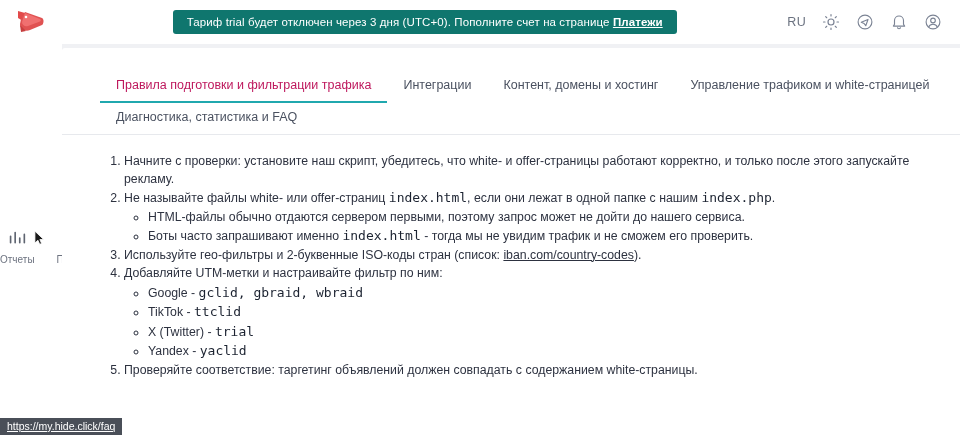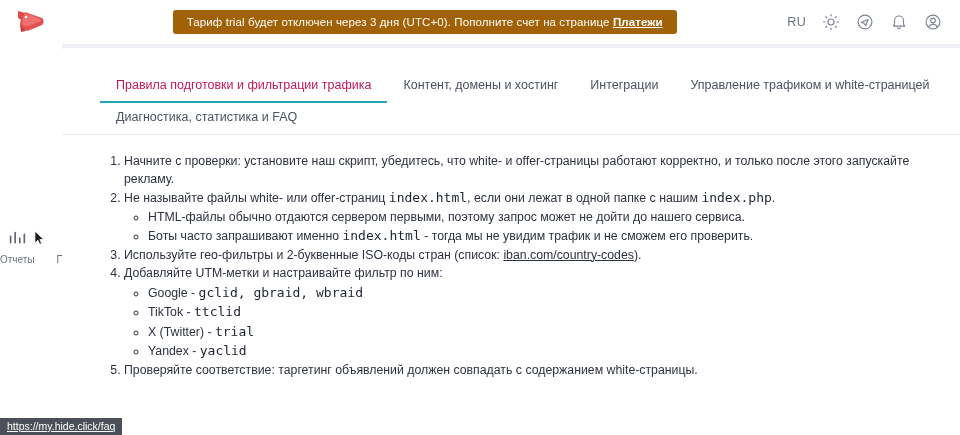--- a/index.html
+++ b/index.html
@@ -28,21 +28,21 @@
   }
   .logo-fox {
     width: 30px; height: 26px;
     position: relative;
   }
   .alert-wrap {
     flex: 1;
     display: flex; justify-content: center; align-items: center;
   }
   .alert {
-    background: #a16207;
+    background: #0f766e;
     color: #ffffff;
     font-size: 11.5px;
     padding: 6px 14px;
     border-radius: 3px;
     white-space: nowrap;
     letter-spacing: 0.1px;
   }
   .alert a {
     color: #ffffff;
     font-weight: bold;
@@ -266,22 +266,22 @@
         <path d="M1 1 L1 14 L4.3 11 L6.2 15.4 L8.3 14.5 L6.4 10.2 L10.6 10.2 Z" fill="#1b1b1b" stroke="#ffffff" stroke-width="0.9" stroke-linejoin="round"></path>
       </svg>
     </span>
   </div>
 
   <div class="content">
     <div class="card">
 
       <div class="tabs">
         <div class="tab active">Правила подготовки и фильтрации трафика</div>
+        <div class="tab">Интеграции</div>
         <div class="tab">Контент, домены и хостинг</div>
-        <div class="tab">Интеграции</div>
         <div class="tab">Управление трафиком и white-страницей</div>
         <div class="tab-row2">
           <div class="tab">Диагностика, статистика и FAQ</div>
         </div>
       </div>
 
       <div class="body">
         <ol class="main-list">
 
           <li>

